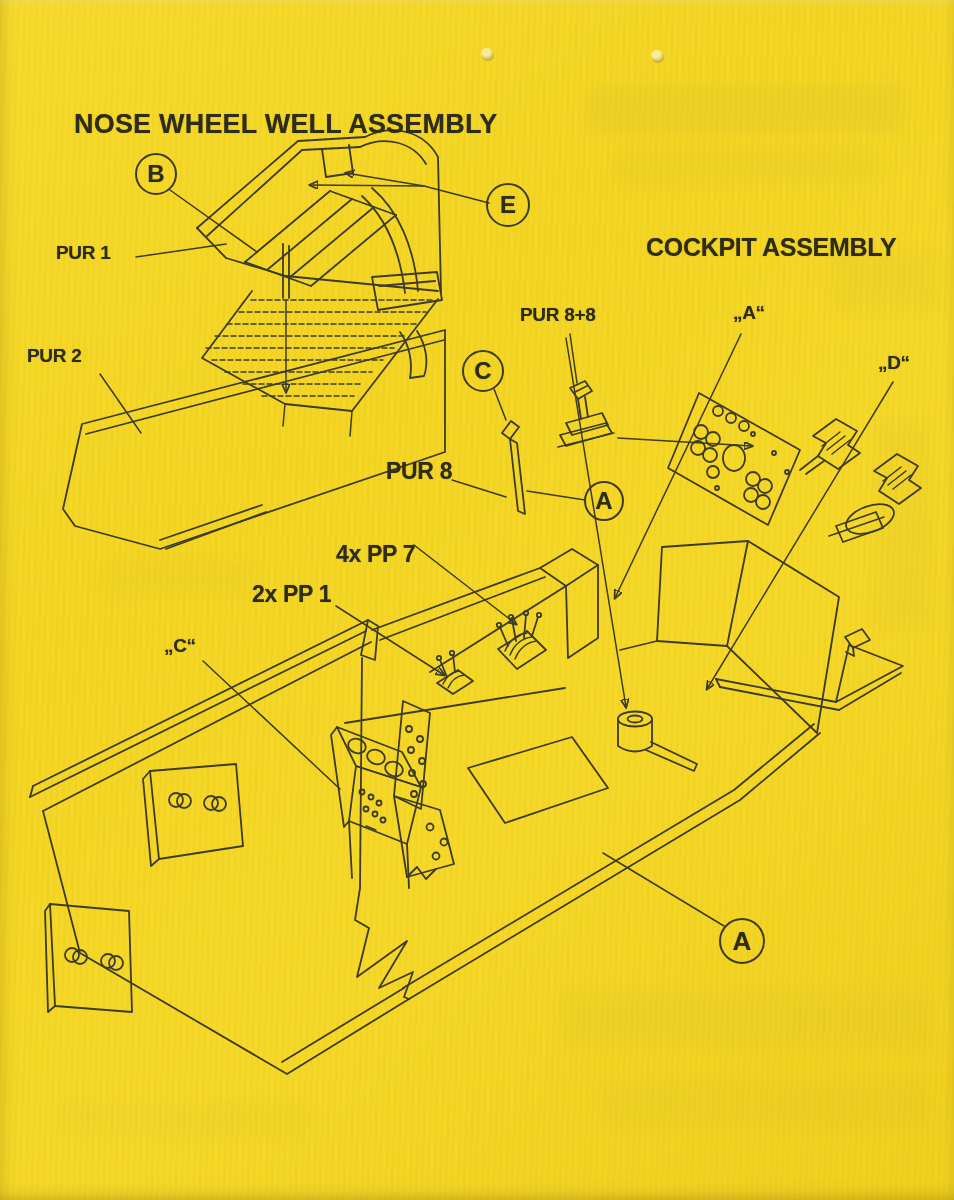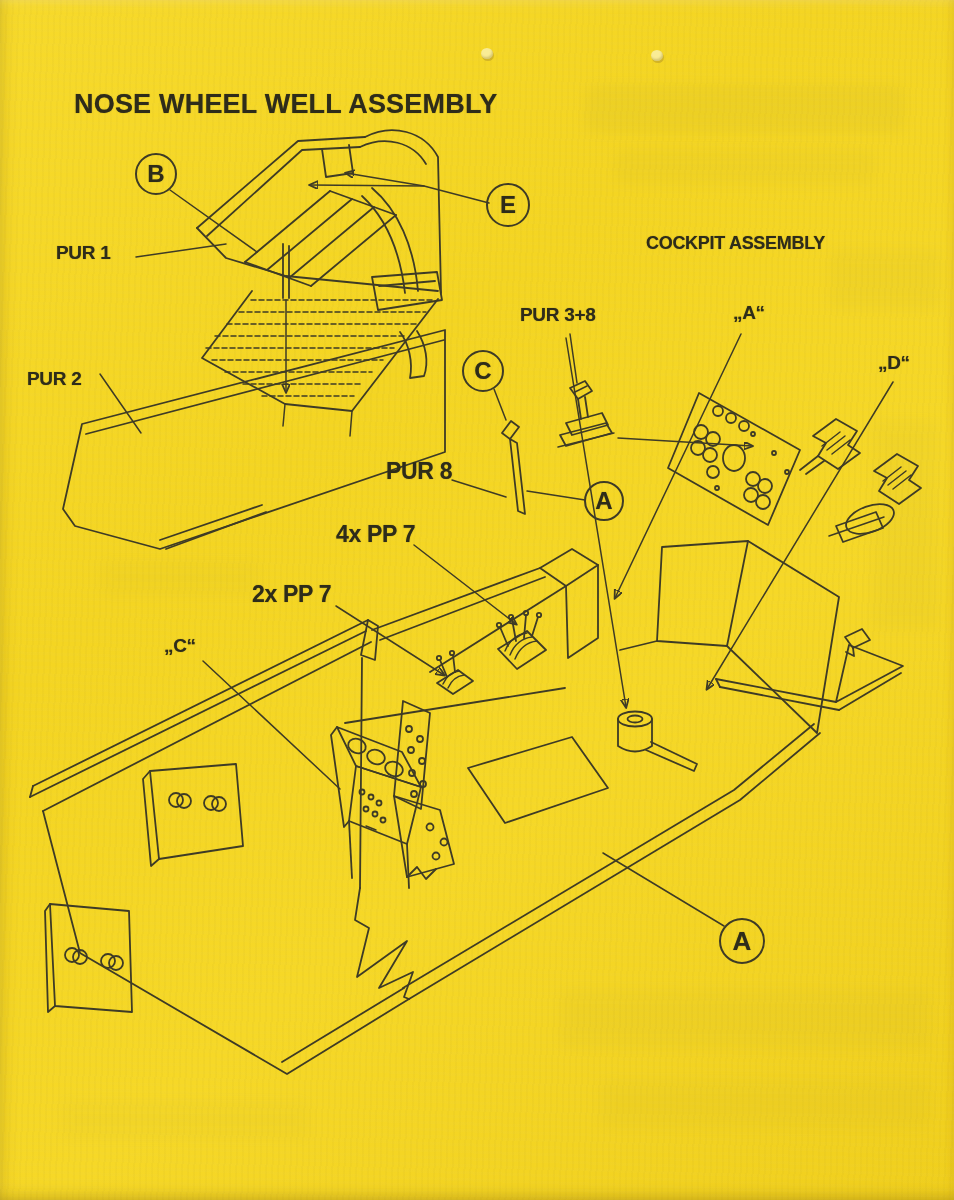--- a/index.html
+++ b/index.html
@@ -27,22 +27,22 @@
     fill:none; stroke:#3e3b26; stroke-width:1.8; stroke-linecap:round; stroke-linejoin:round;
   }
   svg.diagram .thin  { stroke-width:1.5; }
   svg.diagram .hatch { stroke-width:1.5; stroke-dasharray:5 3; }
   .lbl, .co { z-index:3; }
   .lbl {
     position:absolute; color:#2e2c1a; font-weight:bold; font-size:19px;
     letter-spacing:-0.3px; white-space:nowrap;
     text-shadow:0 0 1px rgba(62,59,38,.6);
   }
-  .title { font-size:27px; letter-spacing:0.2px; }
-  .title2 { font-size:18px; }
+  .title { font-size:27px; letter-spacing:0.2px;margin-top:20px; }
+  .title2 { font-size:25px; }
   .small { font-size:23px; }
   .co {
     position:absolute; border:2.5px solid #3e3b26; border-radius:50%;
     display:flex; align-items:center; justify-content:center;
     color:#2e2c1a; font-weight:bold; font-size:24px;
     text-shadow:0 0 1px rgba(62,59,38,.6);
   }
   .ghost { position:absolute; background:#a89a33; filter:blur(6px); border-radius:10px; pointer-events:none; z-index:1; }
   .blem {
     position:absolute; width:12px; height:11px; border-radius:50%; z-index:4;
@@ -295,25 +295,25 @@
       <path class="thin" d="M336,606 L444,675" marker-end="url(#arrow)"></path>
       <path class="thin" d="M203,661 L340,789"></path>
       <path class="thin" d="M724,926 L603,853"></path>
     </g>
   </svg>
 
   <div class="lbl title" style="left:74px;top:89px;">NOSE WHEEL WELL ASSEMBLY</div>
   <div class="lbl title2" style="left:646px;top:233px;">COCKPIT ASSEMBLY</div>
 
   <div class="lbl" style="left:56px;top:242px;">PUR 1</div>
-  <div class="lbl" style="left:27px;top:368px;">PUR 2</div>
+  <div class="lbl" style="left:27px;top:345px;">PUR 2</div>
   <div class="lbl small" style="left:386px;top:458px;">PUR 8</div>
-  <div class="lbl" style="left:520px;top:304px;">PUR 3+8</div>
-  <div class="lbl small" style="left:336px;top:521px;">4x PP 7</div>
-  <div class="lbl small" style="left:252px;top:581px;">2x PP 7</div>
+  <div class="lbl" style="left:520px;top:304px;">PUR 8+8</div>
+  <div class="lbl small" style="left:336px;top:541px;">4x PP 7</div>
+  <div class="lbl small" style="left:252px;top:581px;">2x PP 1</div>
   <div class="lbl" style="left:733px;top:302px;">„A“</div>
   <div class="lbl" style="left:878px;top:352px;">„D“</div>
   <div class="lbl" style="left:164px;top:635px;">„C“</div>
 
   <div class="co" style="left:135px;top:153px;width:38px;height:38px;">B</div>
   <div class="co" style="left:486px;top:183px;width:40px;height:40px;">E</div>
   <div class="co" style="left:462px;top:350px;width:38px;height:38px;">C</div>
   <div class="co" style="left:584px;top:481px;width:36px;height:36px;">A</div>
   <div class="co" style="left:719px;top:918px;width:42px;height:42px;font-size:26px;">A</div>
 

